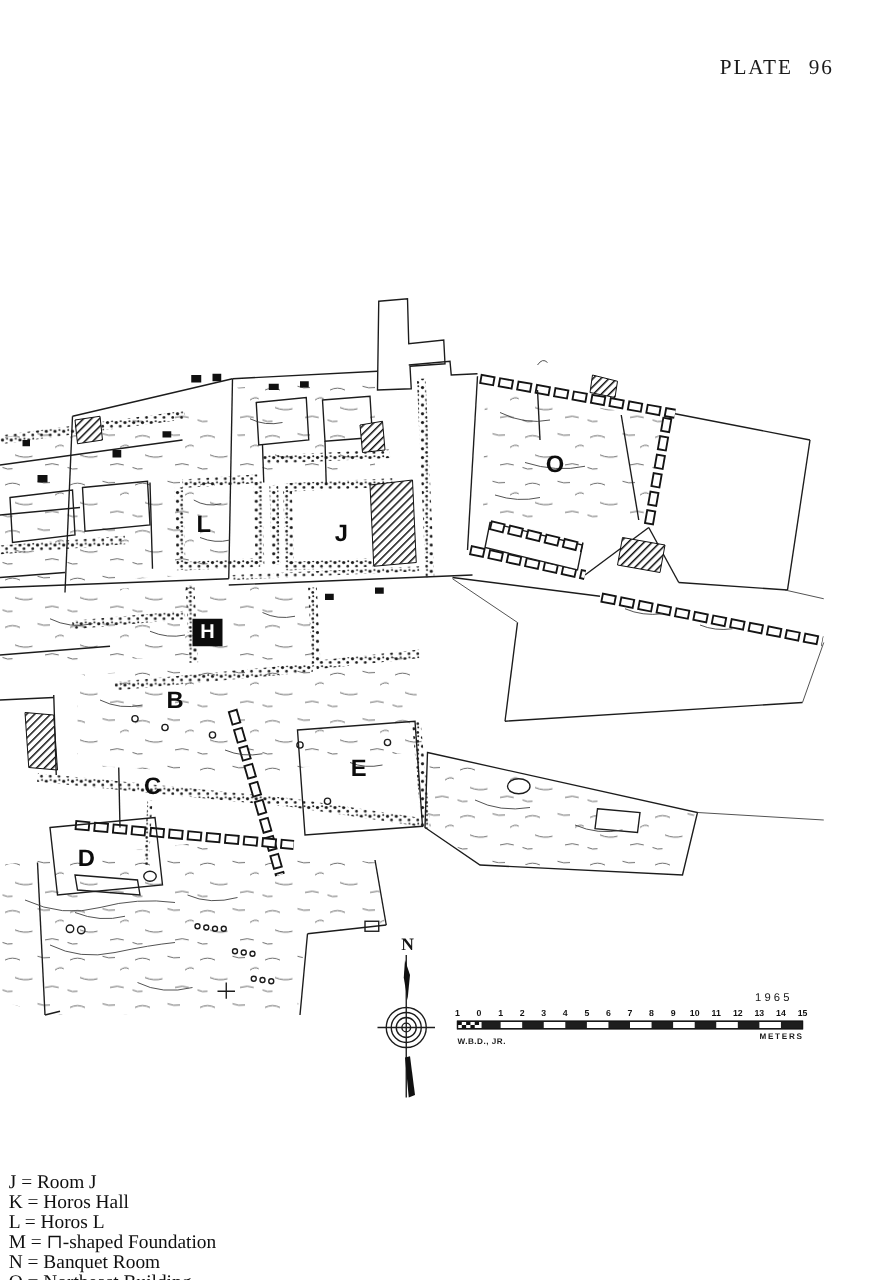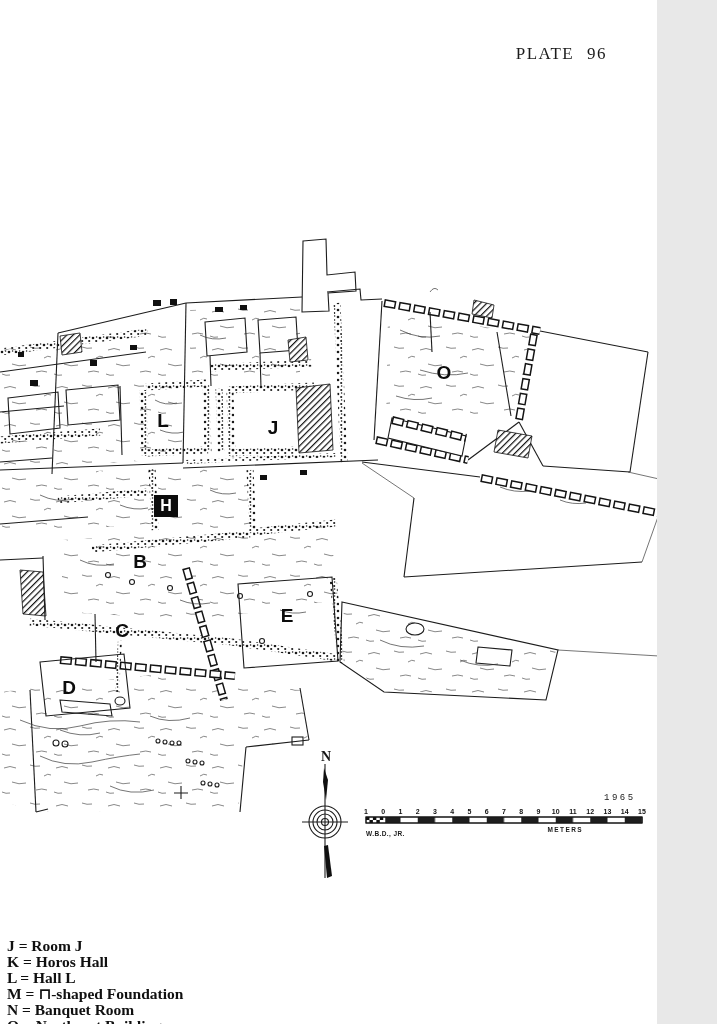--- a/index.html
+++ b/index.html
@@ -1,38 +1,38 @@
 <!DOCTYPE html>
 <html><head>
 <meta charset="utf-8">
 <style>
   html,body{margin:0;padding:0;background:#e8e8e8;}
-  .page{position:relative;width:657px;height:1024px;background:#ffffff;overflow:hidden;
+  .page{position:relative;width:717px;height:1024px;background:#ffffff;overflow:hidden;
         font-family:"Liberation Serif","DejaVu Serif",serif;color:#151515;}
   .plate-label{position:absolute;top:44px;right:50px;font-size:17px;letter-spacing:1.5px;
         word-spacing:7px;color:#1b1b1b;}
   svg.plan{position:absolute;left:0;top:0;}
   .overlay{position:absolute;left:0;top:0;width:717px;height:1024px;pointer-events:none;}
   .plan-label{position:absolute;transform:translate(-50%,-50%);
         font-family:"Liberation Sans","DejaVu Sans",sans-serif;font-weight:800;
         font-size:19px;color:#0c0c0c;line-height:1;}
   .plan-label.inverse{background:#0c0c0c;color:#ffffff;width:24px;height:22px;
         display:flex;align-items:center;justify-content:center;font-size:16px;}
   .north-label{position:absolute;transform:translate(-50%,-50%);font-size:14px;
         font-weight:600;font-family:"Liberation Serif","DejaVu Serif",serif;}
   .scale-tick{position:absolute;transform:translateX(-50%);
         font-family:"Liberation Sans","DejaVu Sans",sans-serif;font-size:7px;font-weight:700;color:#111;}
-  .year{position:absolute;left:604px;top:793px;font-family:Liberation Mono, monospace;
+  .year{position:absolute;left:604px;top:793px;font-family:Liberation Sans, sans-serif;
         font-size:9px;letter-spacing:2.5px;color:#1a1a1a;}
   .meters{position:absolute;right:74px;top:826px;font-family:"Liberation Sans","DejaVu Sans",sans-serif;
         font-size:6.5px;font-weight:700;letter-spacing:1.4px;color:#1a1a1a;}
   .credit{position:absolute;left:366px;top:830px;font-family:"Liberation Sans","DejaVu Sans",sans-serif;
         font-size:6.5px;font-weight:700;letter-spacing:0.4px;color:#1a1a1a;}
   .legend{position:absolute;left:7px;top:938px;}
-  .legend-line{font-size:15.5px;line-height:15.9px;white-space:pre;color:#101010;font-weight:bold;}
+  .legend-line{font-size:15.5px;line-height:15.9px;white-space:pre;color:#101010;}
   
   .tl{fill:none;stroke:#1c1c1c;stroke-width:1.1;}
   .fl{fill:none;stroke:#3a3a3a;stroke-width:0.7;}
   .wb1{fill:none;stroke:#141414;stroke-width:8;stroke-dasharray:12 3;}
   .wb2{fill:none;stroke:#ffffff;stroke-width:5;stroke-dasharray:9 6;stroke-dashoffset:-1.5;}
   .pw{fill:none;stroke:url(#peb);stroke-width:7;}
   .pwt{fill:none;stroke:url(#peb);stroke-width:4;}
   .ter{fill:url(#ter);stroke:none;}
   .dk{fill:url(#hat);stroke:#111;stroke-width:0.8;}
   .sb{fill:#101010;}
@@ -302,18 +302,18 @@
       <span class="scale-tick" style="left: 607.5px; top: 808px;">13</span>
       <span class="scale-tick" style="left: 624.75px; top: 808px;">14</span>
       <span class="scale-tick" style="left: 642px; top: 808px;">15</span>
     </div>
   <div class="year">1965</div>
   <div class="meters">METERS</div>
   <div class="credit">W.B.D., JR.</div>
   <div class="legend">
       <div class="legend-line">J = Room J</div>
       <div class="legend-line">K = Horos Hall</div>
-      <div class="legend-line">L = Hall L</div>
+      <div class="legend-line">L = Horos L</div>
       <div class="legend-line">M = ⊓-shaped Foundation</div>
       <div class="legend-line">N = Banquet Room</div>
       <div class="legend-line">O = Northeast Building</div>
     </div>
 </div>
 
 </body></html>

